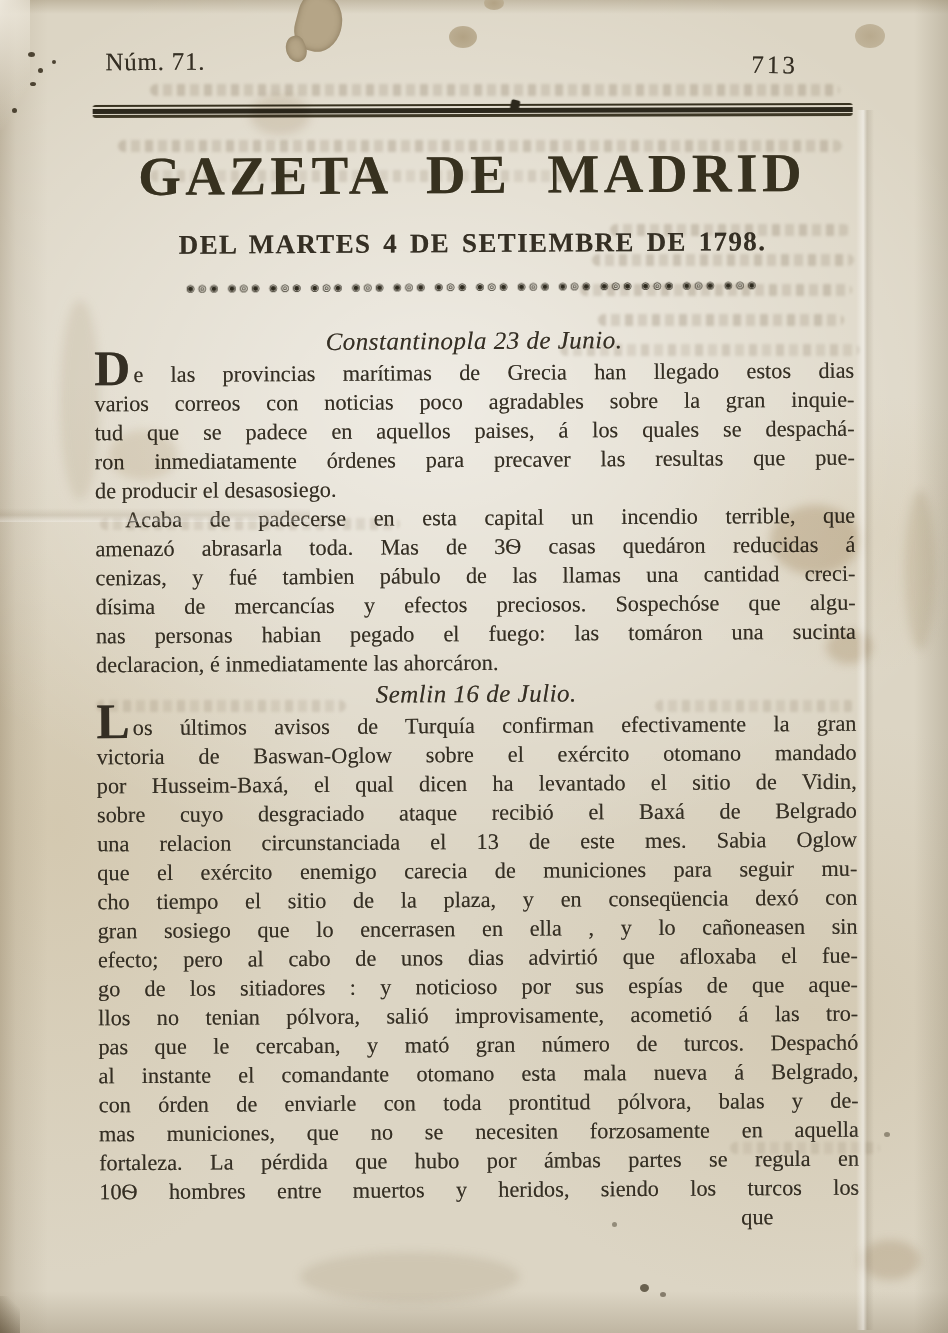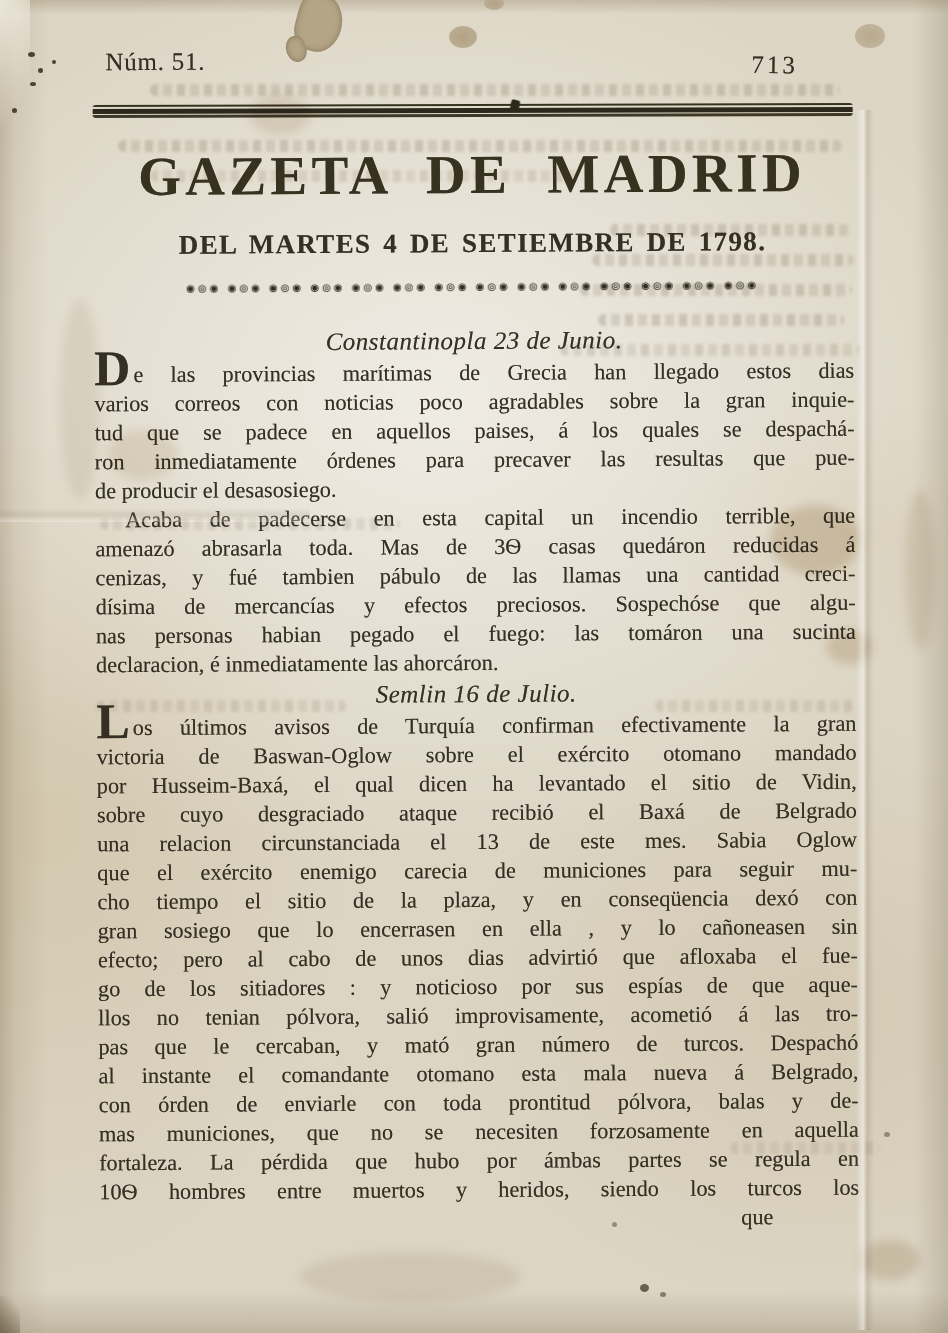--- a/index.html
+++ b/index.html
@@ -82,21 +82,21 @@
 <div class="bleed" style="left:580px;top:284px;width:272px;"></div>
 <div class="bleed" style="left:598px;top:314px;width:246px;"></div>
 <div class="bleed" style="left:560px;top:344px;width:300px;opacity:.4;"></div>
 <div class="bleed" style="left:100px;top:518px;width:300px;opacity:.35;"></div>
 <div class="bleed" style="left:96px;top:700px;width:250px;opacity:.35;"></div>
 <div class="bleed" style="left:655px;top:700px;width:200px;opacity:.35;"></div>
 <div class="bleed" style="left:730px;top:1142px;width:150px;opacity:.3;"></div>
 
 <div class="content">
   <div class="header-row">
-    <span>Núm. 51.</span>
+    <span>Núm. 71.</span>
     <span class="page-number">713</span>
   </div>
 
   <div class="top-rule">
     <span class="rule-flaw"></span>
   </div>
 
   <div class="masthead-title">GAZETA DE MADRID</div>
   <div class="masthead-subtitle">DEL MARTES 4 DE SETIEMBRE DE 1798.</div>
   <div class="ornament">◉◎◉ ◉◎◉ ◉◎◉ ◉◎◉ ◉◎◉ ◉◎◉ ◉◎◉ ◉◎◉  ◉◎◉ ◉◎◉ ◉◎◉ ◉◎◉ ◉◎◉ ◉◎◉</div>

